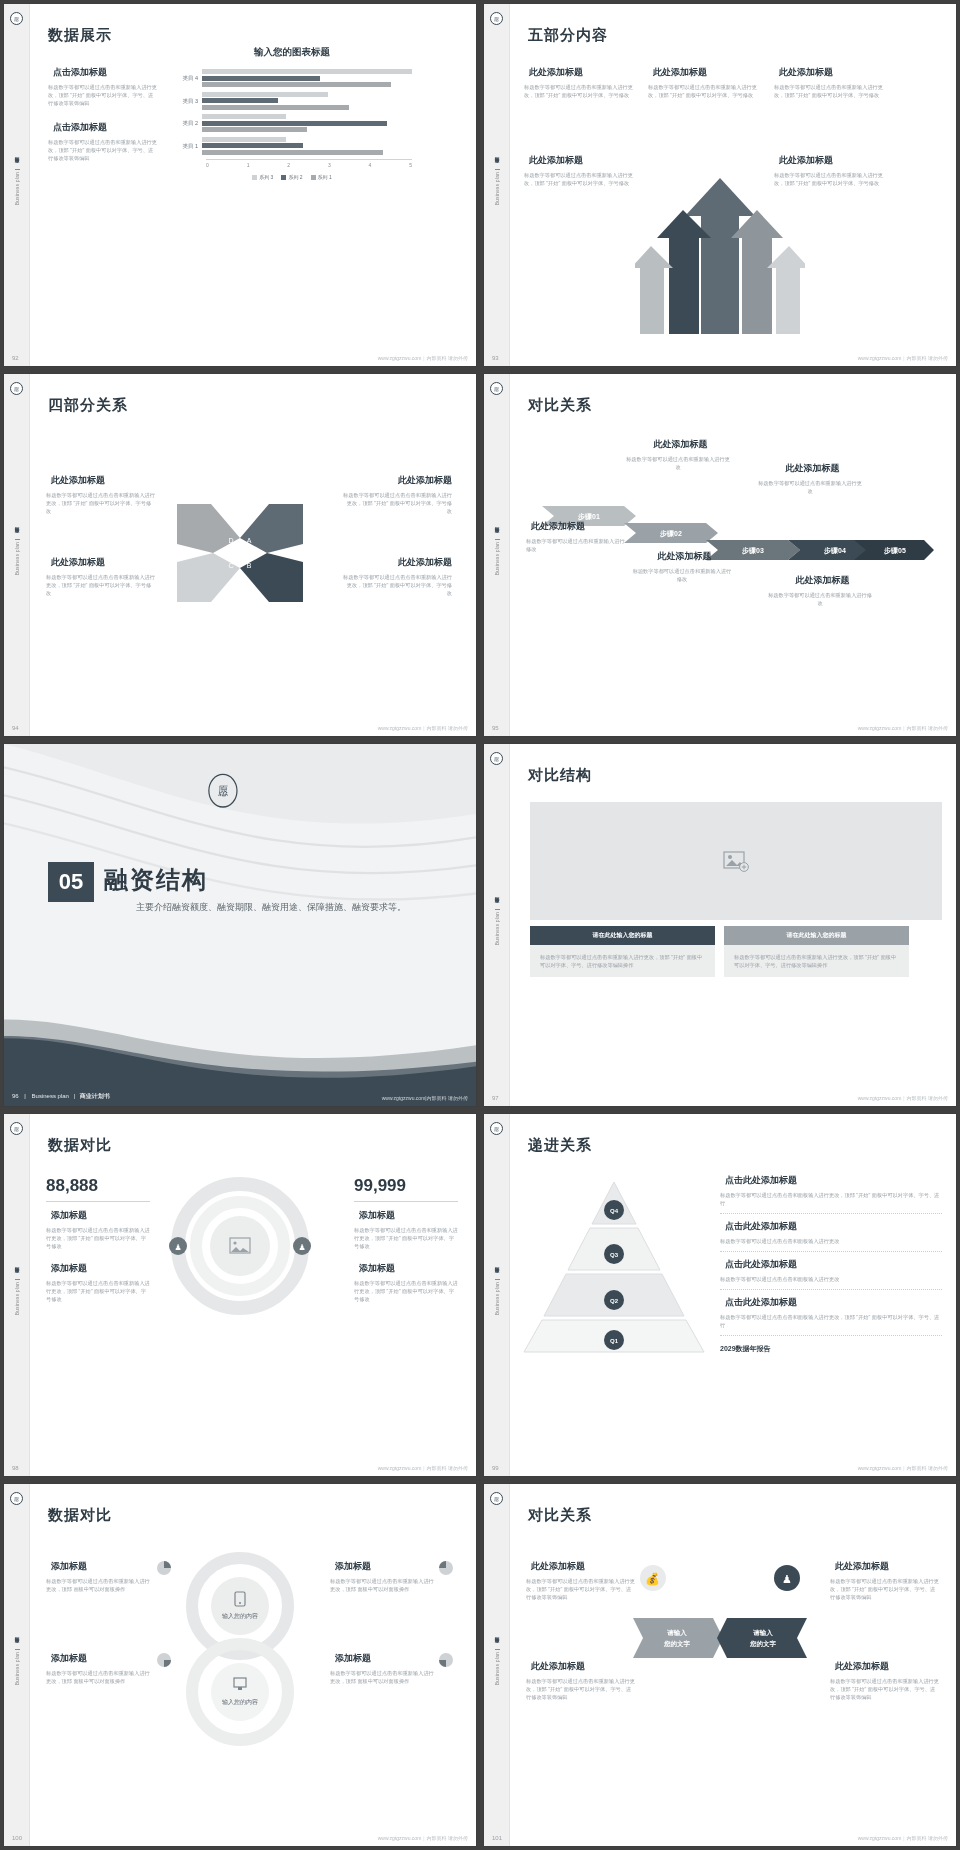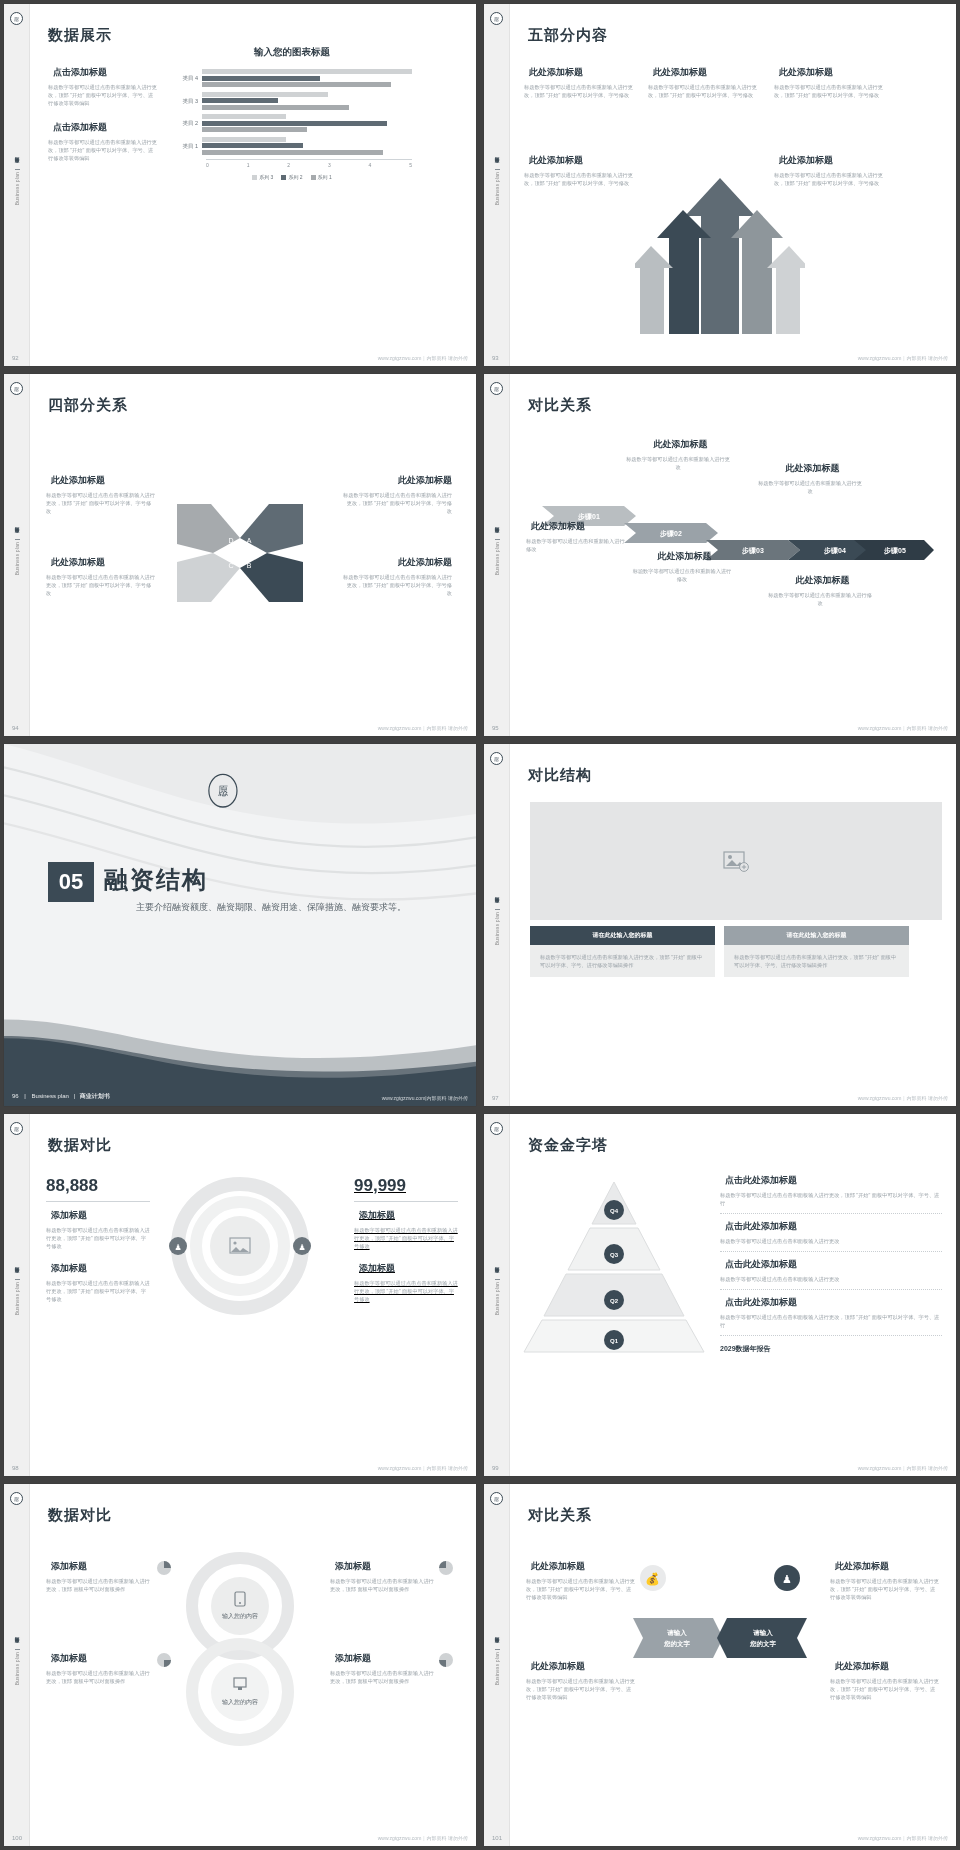--- a/index.html
+++ b/index.html
@@ -411,21 +411,21 @@
 
     <div style="position:absolute;left:42px;top:62px;width:104px;">
       <div class="bignum">88,888</div>
       <div class="ruleline"></div>
       <h4 class="blk">添加标题</h4>
       <p class="body">标题数字等都可以通过点击点击和重新输入进行更改，顶部 "开始" 面板中可以对字体、字号修改</p>
       <h4 class="blk" style="margin-top:12px;">添加标题</h4>
       <p class="body">标题数字等都可以通过点击点击和重新输入进行更改，顶部 "开始" 面板中可以对字体、字号修改</p>
     </div>
 
-    <div style="position:absolute;right:18px;top:62px;width:104px;text-decoration:underline;">
+    <div style="position:absolute;right:18px;top:62px;width:104px;">
       <div class="bignum">99,999</div>
       <div class="ruleline"></div>
       <h4 class="blk">添加标题</h4>
       <p class="body">标题数字等都可以通过点击点击和重新输入进行更改，顶部 "开始" 面板中可以对字体、字号修改</p>
       <h4 class="blk" style="margin-top:12px;">添加标题</h4>
       <p class="body">标题数字等都可以通过点击点击和重新输入进行更改，顶部 "开始" 面板中可以对字体、字号修改</p>
     </div>
 
     <svg width="180" height="140" viewBox="0 0 180 140" style="position:absolute;left:50%;top:132px;transform:translate(-50%,-50%);">
       <circle cx="90" cy="70" r="62" fill="none" stroke="#e6e7e8" stroke-width="14"></circle>
@@ -444,21 +444,21 @@
     <div class="foot">
       <span>www.zgtgzzwu.com</span><span class="sep">|</span><span>内部资料 请勿外传</span>
     </div>
   </div>
 
   <div class="slide">
     <div class="rail">
       <div class="rail-text">Business plan <b>|</b> <b>商业计划书</b></div>
     </div>
     <div class="logo">愿</div>
-    <div class="slide-title">资金金字塔</div>
+    <div class="slide-title">递进关系</div>
 
     <svg width="200" height="180" viewBox="0 0 200 180" style="position:absolute;left:30px;top:62px;">
       <polygon points="100,6 122,48 78,48" fill="#e9eaeb" stroke="#dcdedf"></polygon>
       <polygon points="76,52 124,52 146,94 54,94" fill="#f1f2f2" stroke="#dcdedf"></polygon>
       <polygon points="52,98 148,98 170,140 30,140" fill="#e9eaeb" stroke="#dcdedf"></polygon>
       <polygon points="28,144 172,144 190,176 10,176" fill="#f4f5f5" stroke="#dcdedf"></polygon>
       <circle cx="100" cy="34" r="10" fill="#3b4a55"></circle>
           <text x="100" y="37" font-size="6" fill="#fff" text-anchor="middle" font-family="Liberation Sans" font-weight="bold" id="py0">Q4</text>
       <circle cx="100" cy="78" r="10" fill="#3b4a55"></circle>
           <text x="100" y="81" font-size="6" fill="#fff" text-anchor="middle" font-family="Liberation Sans" font-weight="bold" id="py1">Q3</text>

